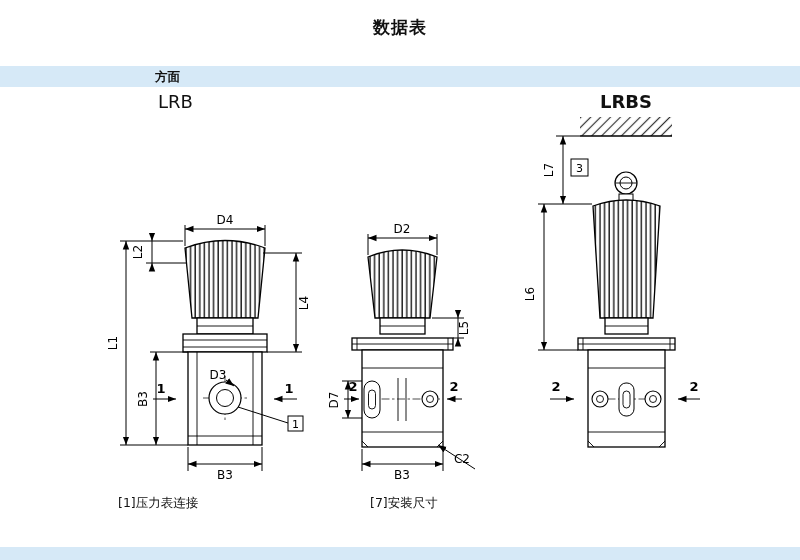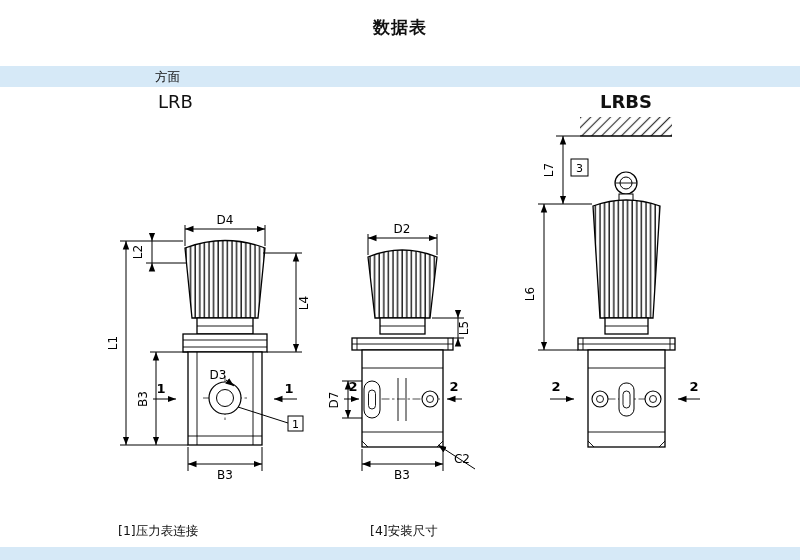--- a/index.html
+++ b/index.html
@@ -6,27 +6,27 @@
   html,body { width:800px; height:560px; background:#fff; overflow:hidden;
               font-family:"DejaVu Sans","Liberation Sans",sans-serif; color:#111; }
   .page { position:absolute; left:0; top:0; width:800px; height:560px; background:#fff; }
 
   .title { position:absolute; top:16px; left:0; width:100%; text-align:center;
            font-size:17px; font-weight:bold; letter-spacing:1px; }
 
   .band { position:absolute; left:0; width:800px; background:#d6e9f7; }
   .band-top { top:66px; height:21px; }
   .band-bottom { top:547px; height:13px; }
-  .band-label { position:absolute; left:155px; top:3px; font-size:12.5px; font-weight:normal; }
+  .band-label { position:absolute; left:155px; top:3px; font-size:12.5px; font-weight:bold; }
 
   .model-label { position:absolute; top:91px; font-size:18px; }
   .model-lrb  { left:158px; }
   .model-lrbs { left:600px;font-weight:bold; }
 
-  .caption { position:absolute; top:523px; font-size:12.5px; }
+  .caption { position:absolute; top:495px; font-size:12.5px; }
   .caption-1 { left:118px; }
   .caption-3 { left:370px; }
 
   svg.drawing { position:absolute; left:0; top:0; }
   svg text { font-size:12px; fill:#000; }
   svg text.cut { font-size:13px; font-weight:bold; }
   svg text.co  { font-size:11px; }
   .dl { stroke:#000; stroke-width:1; fill:none; }          
   .ol { stroke:#000; stroke-width:1.3; fill:#fff; }        
   .il { stroke:#000; stroke-width:0.9; fill:none; }        
@@ -277,16 +277,16 @@
       <g>
         <text class="cut" x="556" y="391" text-anchor="middle">2</text>
         <line class="dl" x1="550" y1="399" x2="574" y2="399" marker-end="url(#ah)"></line>
         <text class="cut" x="694" y="391" text-anchor="middle">2</text>
         <line class="dl" x1="700" y1="399" x2="678" y2="399" marker-end="url(#ah)"></line>
       </g>
     </g>
   </svg>
 
   <div class="caption caption-1">[1]压力表连接</div>
-  <div class="caption caption-3">[4]安装尺寸</div>
+  <div class="caption caption-3">[7]安装尺寸</div>
 
   <div class="band band-bottom"></div>
 </div>
 
 </body></html>

